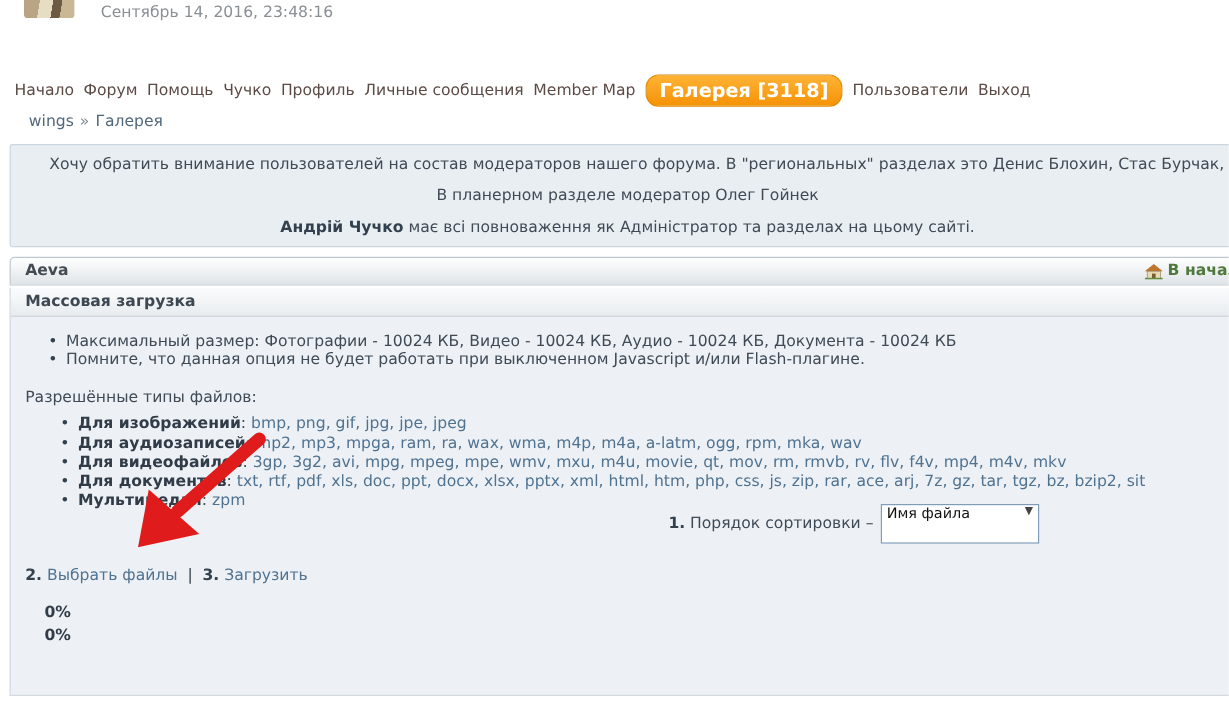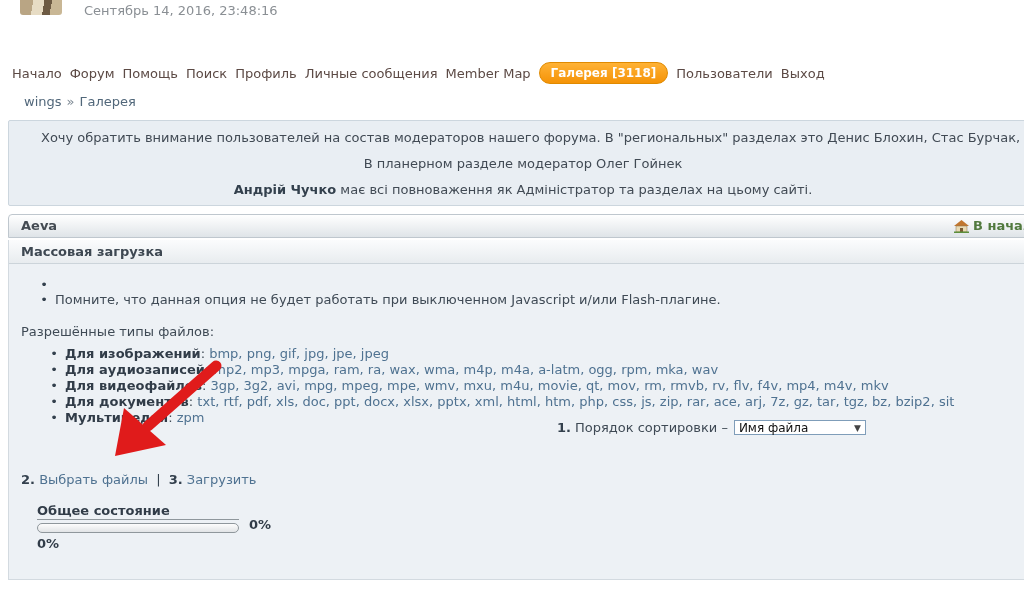--- a/index.html
+++ b/index.html
@@ -10,21 +10,21 @@
   
   .avatar { position:absolute; left:20px; top:0; width:42px; height:15px;
             background:linear-gradient(100deg,#b9a584 0 30%, #e7dcc4 30% 55%, #6d5a43 55% 70%, #cbb folder 0);
             background:linear-gradient(100deg,#b9a584 0 30%, #e7dcc4 30% 55%, #6d5a43 55% 72%, #c9b795 72%);
             border-radius:0 0 3px 3px; }
   .post-date { position:absolute; left:84px; top:3px; color:#8a8f94; }
 
   
   .menu { position:absolute; left:12px; top:62px; display:flex; align-items:center; gap:8px; white-space:nowrap; }
   .menu a { color:#5c4a45; text-decoration:none; cursor:pointer; }
-  .menu .pill { background:linear-gradient(#ffb235,#f59307); color:#fff; font-weight:bold; font-size:12px;
+  .menu .pill { background:linear-gradient(#ffb235,#f59307); color:#fff; font-weight:bold; font-size:16px;
                 padding:3px 11px; border-radius:11px; border:1px solid #e08a00;text-align:center; }
 
   
   .crumbs { position:absolute; left:24px; top:94px; color:#5f6f7c; }
   .crumbs a { color:#51677a; text-decoration:none; cursor:pointer; }
   .crumbs .sep { margin:0 5px; color:#7c8893; }
 
   
   .notice { position:absolute; left:8px; top:120px; width:1030px; height:86px;
             background:#e9eef3; border:1px solid #ccd6de; border-radius:2px;
@@ -53,22 +53,22 @@
   .notes { margin:13px 0 0 30px; }
   .notes .b-row { line-height:15px; }
   .allowed { margin:17px 0 0 12px; }
   .types { margin:7px 0 0 40px; }
   .types b { color:#313c48; }
   .types .val { color:#4f7291; }
 
   
   .sort-row { position:absolute; left:548px; top:180px; display:flex; align-items:center; white-space:nowrap; }
   .sort-row b { color:#33404d; margin-right:4px; }
-  .select { width:132px; height:15px; margin-left:6px; background:#fff; border:1px solid #7f9db9;
-            display:flex; align-items:center; font-size:12px; color:#111; padding:0 4px; cursor:pointer; }
+  .select { width:132px; height:33px; margin-left:6px; background:#fff; border:1px solid #7f9db9;
+            display:flex; font-size:12px; color:#111; padding:0 4px; cursor:pointer; }
   .select .sel-txt { flex:1 1 auto; overflow:hidden; }
   .select .arrow { font-size:9px; color:#444; flex:0 0 auto; }
 
   
   .steps { margin:46px 0 0 12px; white-space:nowrap; }
   .steps b { color:#33404d; }
   .steps a { color:#4f7291; text-decoration:none; cursor:pointer; }
   .steps .sp { color:#33404d; margin:0 4px; }
 
   
@@ -89,21 +89,21 @@
 
 <div id="screen">
 
   <div class="avatar"></div>
   <div class="post-date">Сентябрь 14, 2016, 23:48:16</div>
 
   <div class="menu">
     <a>Начало</a>
     <a>Форум</a>
     <a>Помощь</a>
-    <a>Поиск</a>
+    <a>Чучко</a>
     <a>Профиль</a>
     <a>Личные сообщения</a>
     <a>Member Map</a>
     <a class="pill">Галерея [3118]</a>
     <a>Пользователи</a>
     <a>Выход</a>
   </div>
 
   <div class="crumbs">
     <a>wings</a><span class="sep">»</span><a>Галерея</a>
@@ -127,20 +127,21 @@
       <span>В начало</span>
     </a>
   </div>
 
   <div class="panel">
     <div class="title2">Массовая загрузка</div>
 
     <ul class="plain notes">
       <li class="b-row">
           <span class="bullet">•</span>
+          <span>Максимальный размер: Фотографии - 10024 КБ, Видео - 10024 КБ, Аудио - 10024 КБ, Документа - 10024 КБ</span>
         </li>
       <li class="b-row">
           <span class="bullet">•</span>
           <span>Помните, что данная опция не будет работать при выключенном Javascript и/или Flash-плагине.</span>
         </li>
     </ul>
 
     <div class="allowed">Разрешённые типы файлов:</div>
 
     <ul class="plain types">
@@ -178,26 +179,20 @@
     <div class="steps">
       <b>2.</b>
       <a>Выбрать файлы</a>
       <span class="sp">|</span>
       <b>3.</b>
       <a>Загрузить</a>
     </div>
 
     <div class="prog-wrap">
       <div class="prog">
-        <div class="prog-left">
-          <div class="prog-label">Общее состояние</div>
-          <div class="prog-bar">
-              <div class="prog-fill"></div>
-            </div>
-        </div>
         <div class="prog-pct">0%</div>
       </div>
       <div class="prog">
         <div class="prog-pct">0%</div>
       </div>
     </div>
   </div>
 
   <svg class="anno" viewBox="0 0 140 112">
     <line x1="118" y1="10" x2="50" y2="70" stroke="#e01b1b" stroke-width="11" stroke-linecap="round"></line>

